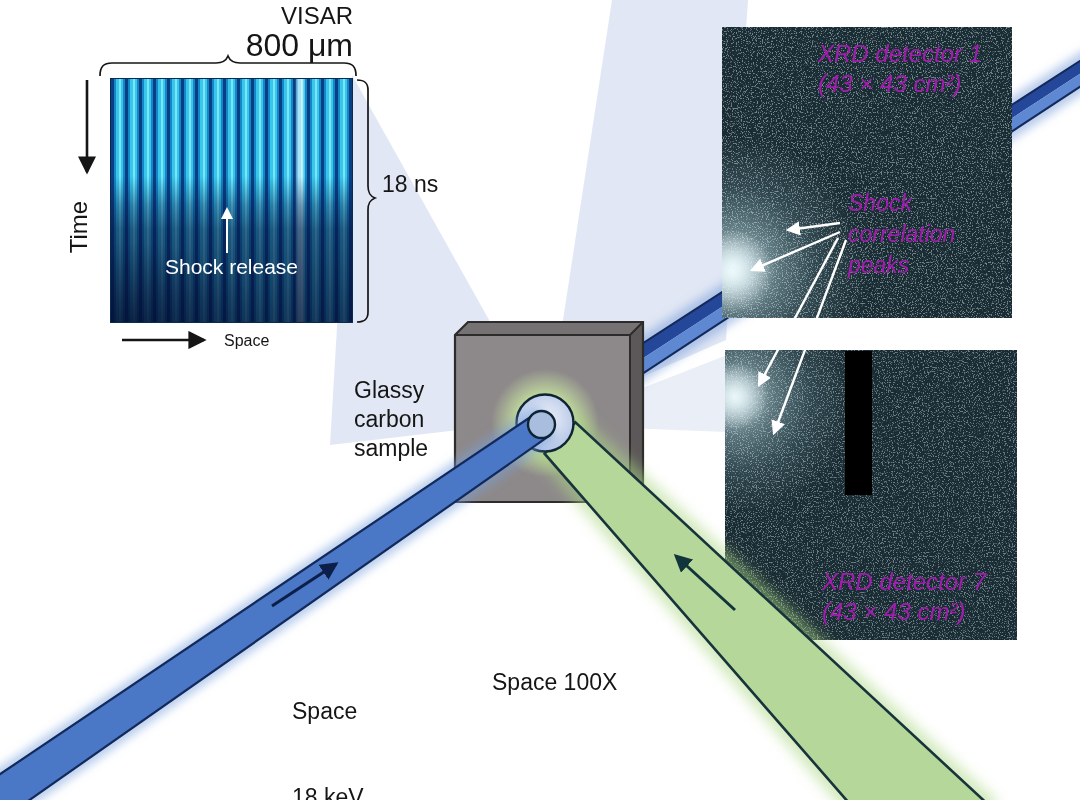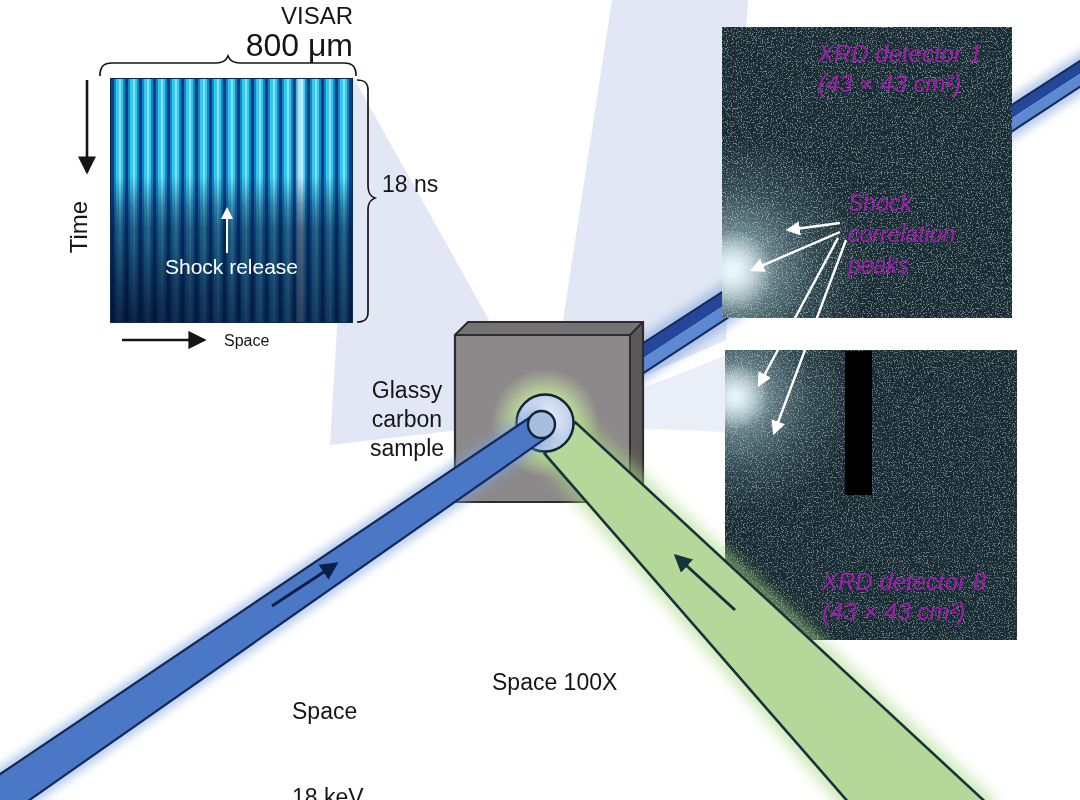--- a/index.html
+++ b/index.html
@@ -186,28 +186,28 @@
     </svg>
     <div class="shock-text">Shock release</div>
   </div>
 
   <div class="lbl center" style="left:110px;top:2px;width:243px;font-size:24px;">VISAR</div>
   <div class="lbl center" style="left:110px;top:31px;width:243px;font-size:32px;">800 μm</div>
   <div class="lbl" style="left:382px;top:170px;">18 ns</div>
   <div class="lbl time-label" style="font-size:24px;">Time</div>
   <div class="lbl" style="left:224px;top:327px;font-size:16px;">Space</div>
 
-  <div class="lbl center" style="left:354px;top:376px;width:106px;line-height:29px;text-align:center;">Glassy carbon sample</div>
+  <div class="lbl center" style="left:354px;top:376px;width:106px;line-height:29px;text-align:left;">Glassy carbon sample</div>
 
   <div class="lbl white" style="left:818px;top:40px;font-size:24px;">XRD detector 1</div>
   <div class="lbl white" style="left:818px;top:70px;font-size:24px;">(43 × 43 cm²)</div>
 
   <div class="lbl white center" style="left:848px;top:188px;width:150px;line-height:31px;text-align:left;">Shock correlation peaks</div>
 
-  <div class="lbl white" style="left:822px;top:568px;font-size:24px;">XRD detector 8</div>
+  <div class="lbl white" style="left:822px;top:568px;font-size:24px;">XRD detector 7</div>
   <div class="lbl white" style="left:822px;top:598px;font-size:24px;">(43 × 43 cm²)</div>
 
   <div class="lbl spec" style="left:292px;top:640px;">
     <div>Space</div>
     <div>18 keV</div>
     
     
   </div>
 
   <div class="lbl spec" style="left:492px;top:611px;">

